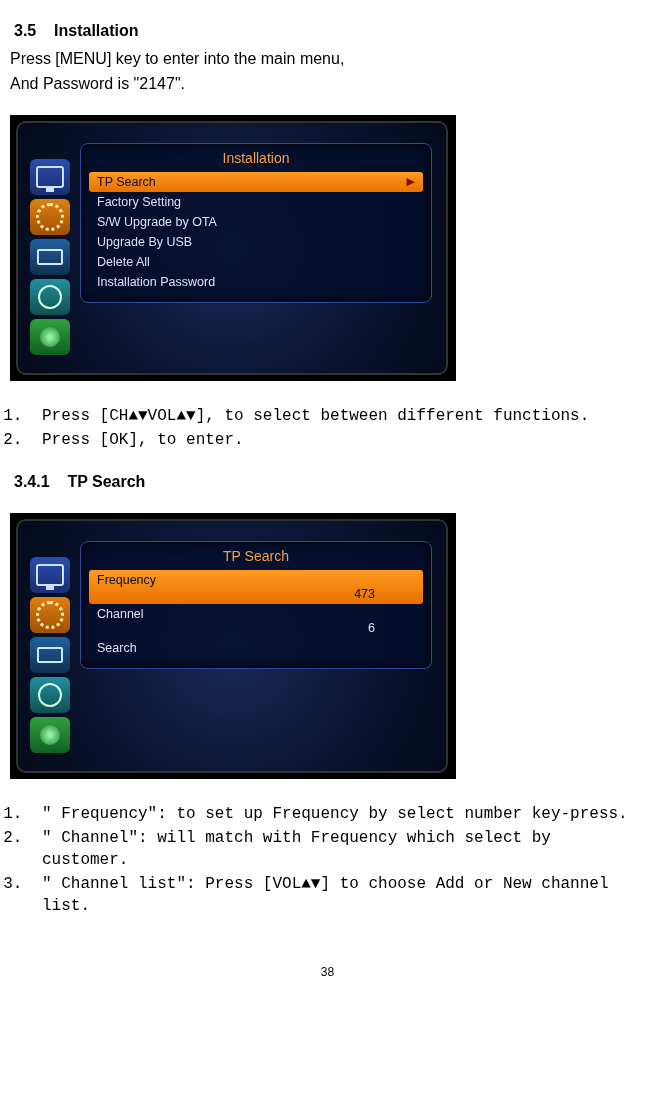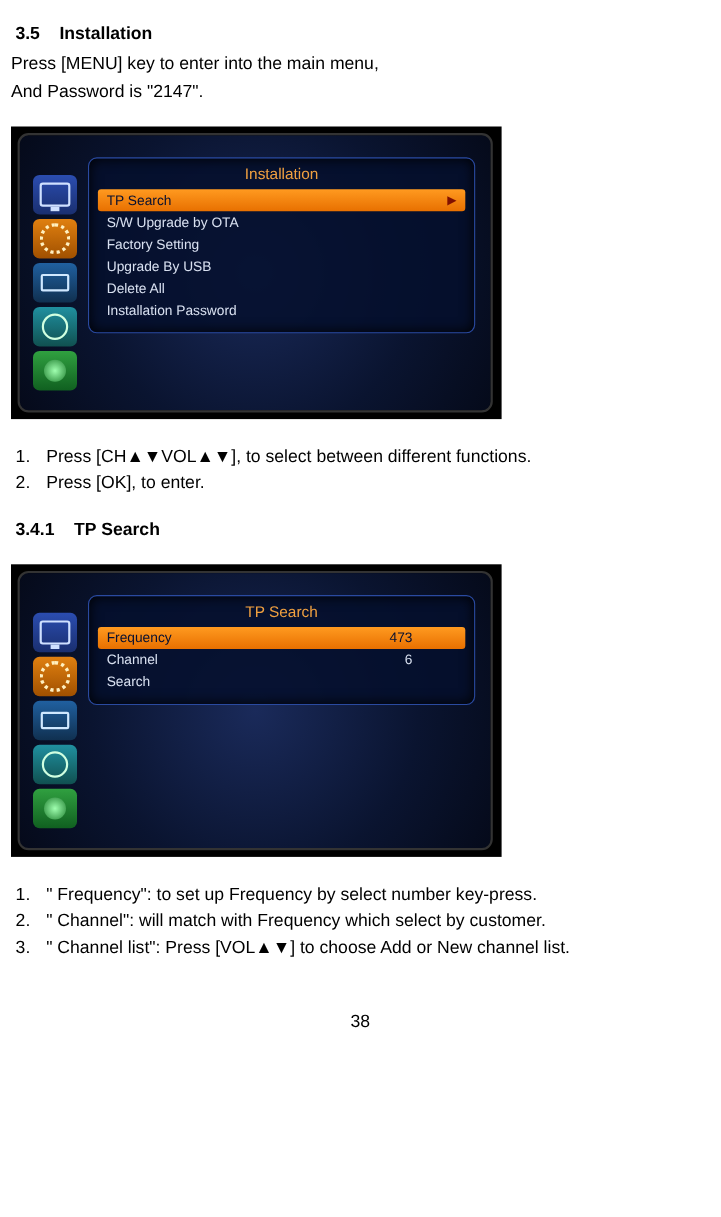--- a/index.html
+++ b/index.html
@@ -102,37 +102,39 @@
     color: #081030;
     border-radius: 3px;
   }
   .menu-row .right-arrow {
     color: #801000;
     font-size: 11px;
   }
   .menu-row .val {
     color: #d8e0f0;
     padding-right: 40px;
+    margin-top: 14px;
   }
   .menu-row.sel .val { color: #081030; }
 
   ol.steps {
     padding-left: 22px;
     margin: 0 0 20px 0;
+    font-family: Liberation Mono, monospace;
   }
   ol.steps li {
     padding-left: 10px;
     margin-bottom: 2px;
     line-height: 1.38;
   }
 
   .page-number {
     text-align: center;
     margin-top: 48px;
-    font-size: 16px;
+    font-size: 12px;
   }
 </style>
 </head>
 <body>
 
 <p class="heading">
   <span>3.5</span>&nbsp;&nbsp;&nbsp;
   <span>Installation</span>
 </p>
 
@@ -159,24 +161,24 @@
         </div>
     </div>
     <div class="menu-panel">
       <div class="menu-title">Installation</div>
       <div id="fig1-rows">
           <div class="menu-row sel">
             <span>TP Search</span>
             <span class="right-arrow">▶</span>
           </div>
           <div class="menu-row">
+            <span>Factory Setting</span>
+          </div>
+          <div class="menu-row">
             <span>S/W Upgrade by OTA</span>
-          </div>
-          <div class="menu-row">
-            <span>Factory Setting</span>
           </div>
           <div class="menu-row">
             <span>Upgrade By USB</span>
           </div>
           <div class="menu-row">
             <span>Delete All</span>
           </div>
           <div class="menu-row">
             <span>Installation Password</span>
           </div>

